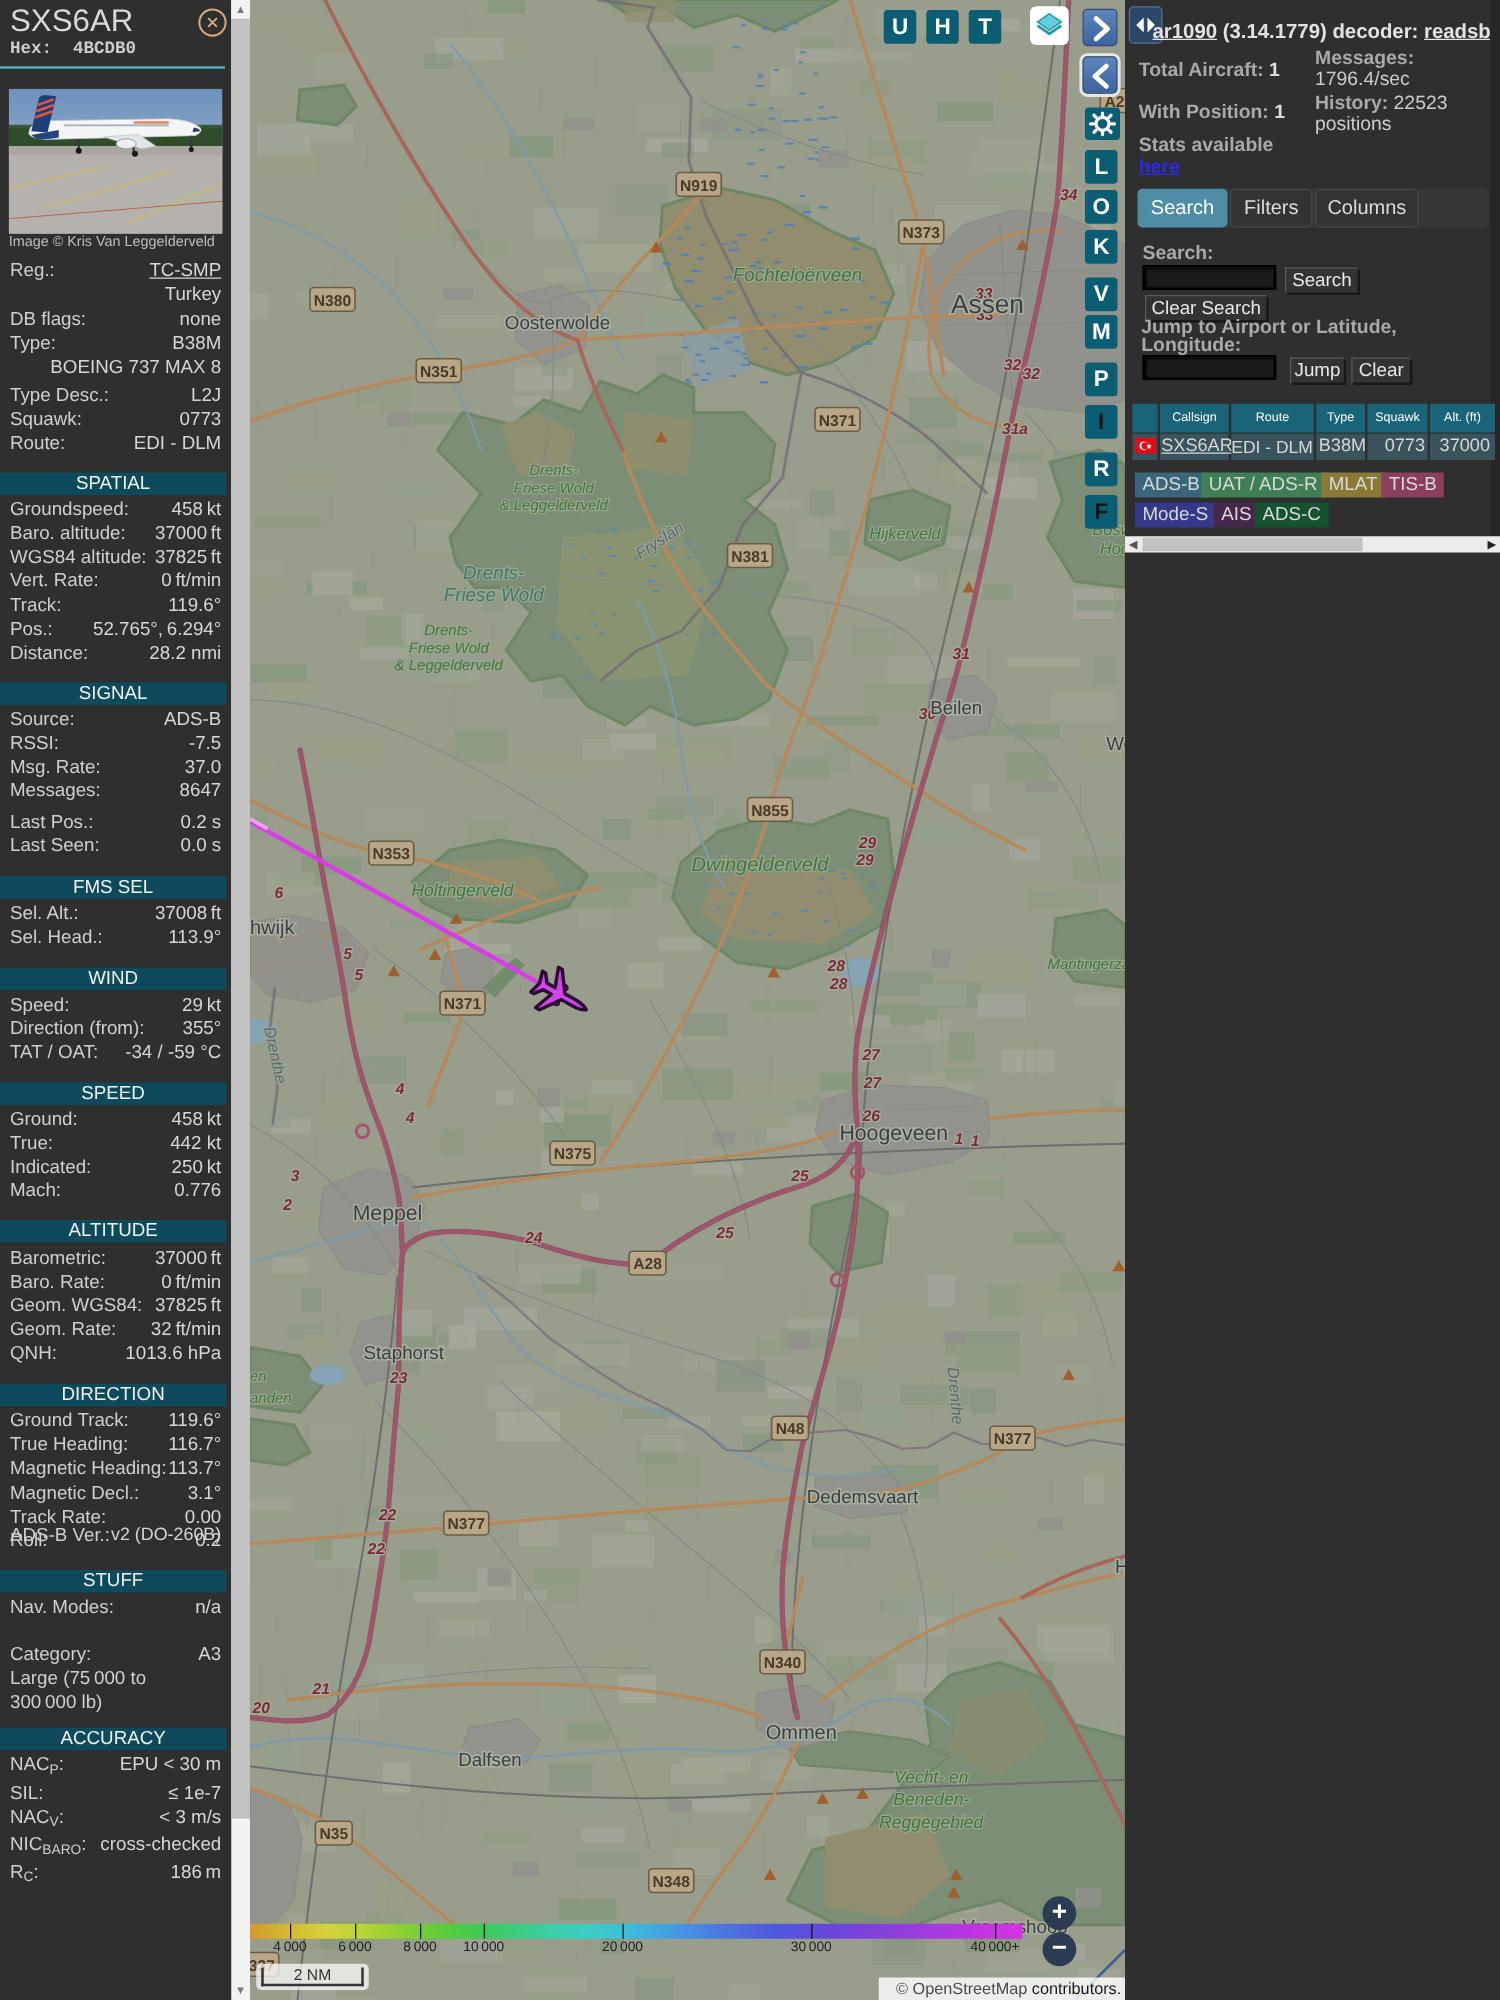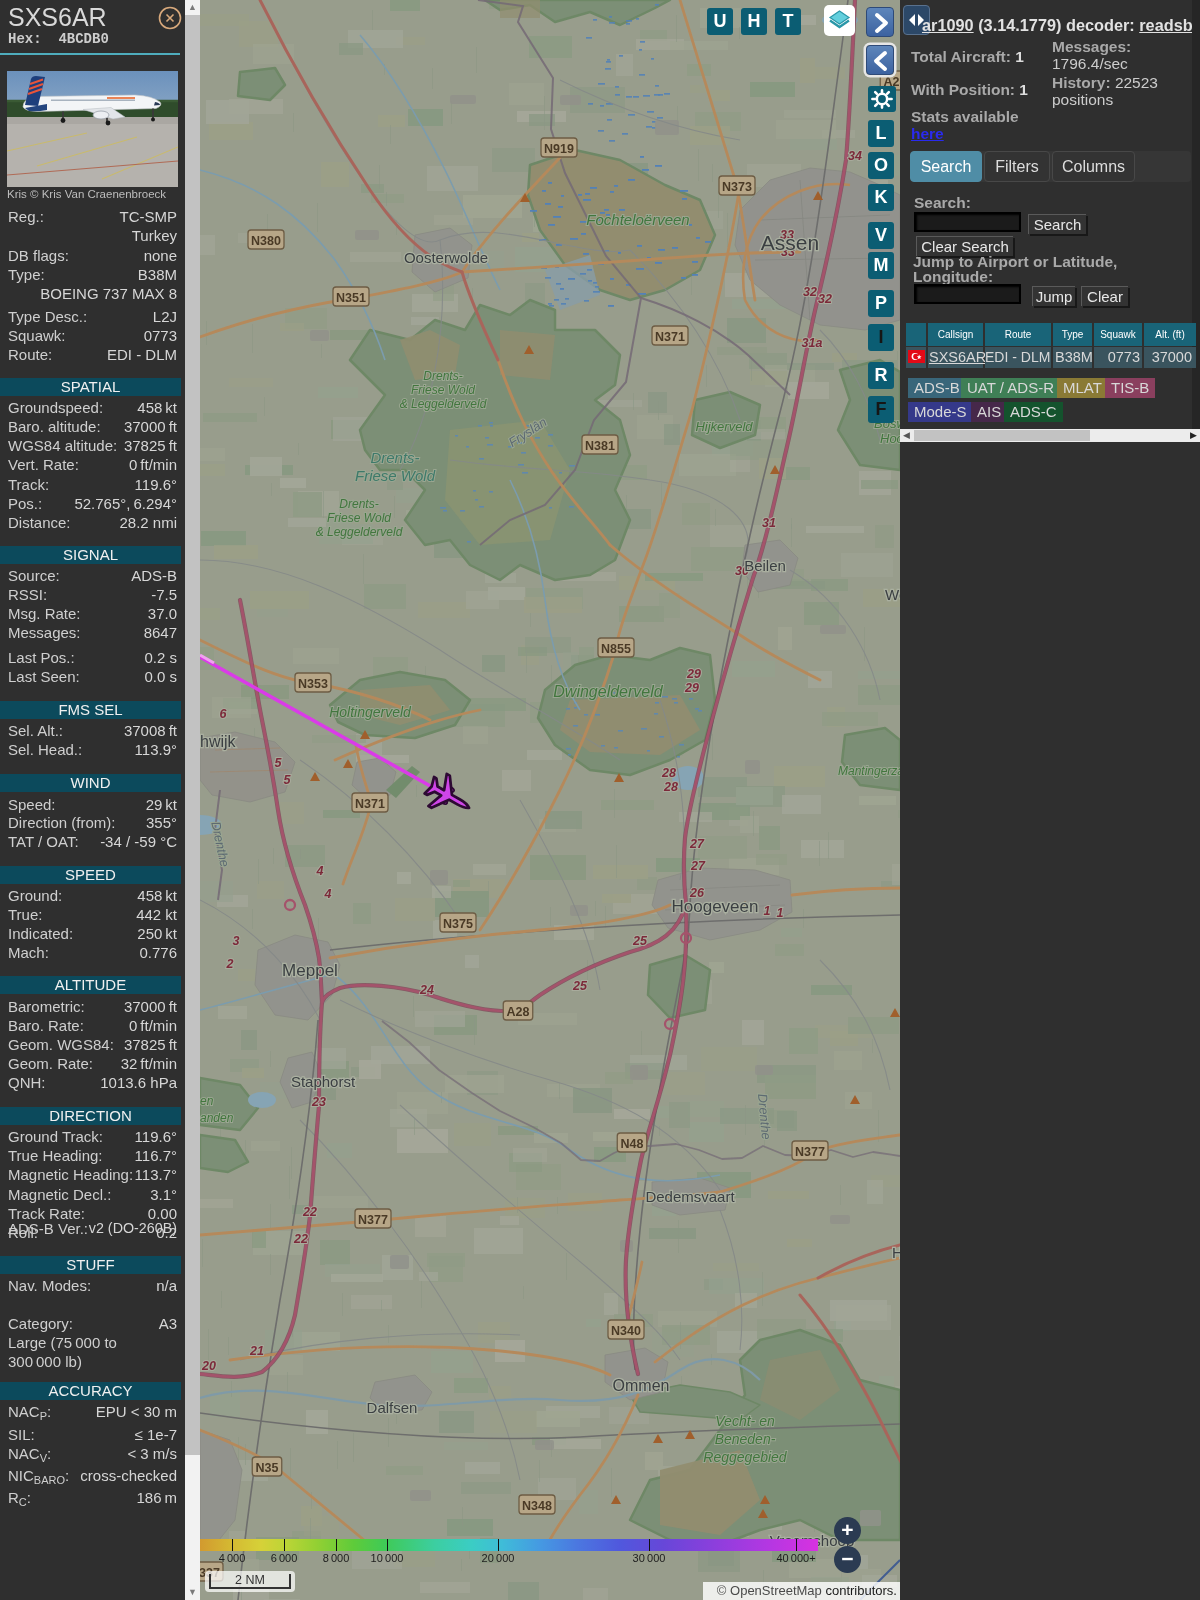--- a/index.html
+++ b/index.html
@@ -1,20 +1,20 @@
 <!DOCTYPE html>
 <html><head><meta charset="utf-8"><title>tar1090</title><style>
 
 *{margin:0;padding:0;box-sizing:border-box}
 html,body{width:1200px;height:1600px;overflow:hidden;background:#2f2f2f;
   font-family:'Liberation Sans',sans-serif}
 #sb{position:absolute;left:0;top:0;width:185px;height:1600px;background:#2f2f2f;z-index:30}
 #sb .r{position:absolute;left:8px;width:169px;font-size:15px;color:#cfcfcf;white-space:nowrap}
 #sb .r .v{position:absolute;right:0;top:0;text-align:right;color:#d6d6d6}
-#sb .lnk{}
+#sb .lnk{text-decoration:underline}
 #sb .sub{font-size:11px;vertical-align:-3px}
 #sb .sh{position:absolute;left:0;width:181px;height:18px;background:#0c4a5c;color:#f0f0f0;
   font-size:15px;text-align:center;line-height:18px}
 #mapwrap{position:absolute;left:200px;top:0;width:700px;height:1600px;overflow:hidden;background:#a2a894}
 #rp{position:absolute;left:900px;top:0;width:324px;height:1600px;background:#2f2f2f;z-index:30;
   color:#c9c9c9;font-size:15px}
 #rp .bstat{position:absolute;font-weight:bold;color:#a9a9a9;font-size:15.5px;line-height:17px;white-space:nowrap}
 #rp .tab{position:absolute;height:31px;background:#333;border:1px solid #484848;border-radius:4px;
   color:#ddd;font-size:16px;text-align:center;line-height:29px;z-index:2}
 #rp .tabon{background:#4f8da6;color:#fff;border-color:#4f8da6}
@@ -1174,21 +1174,21 @@
       <rect x="44" y="28.5" width="84" height="1.5" fill="#9aa7b5" opacity="0.85"></rect>
       <rect x="100" y="26" width="28" height="2" fill="#e8703a" opacity="0.85"></rect>
       <path d="M76,38.5 L104,36.5 L118,46 L106,48 Z" fill="#e2e5e9" stroke="#b5bac0" stroke-width="0.5"></path>
       <ellipse cx="94" cy="44" rx="8" ry="4" fill="#eceef2" stroke="#99a0a8" stroke-width="0.8"></ellipse>
       <path d="M148,31 Q153,32 153,34 L147,34.5 Z" fill="#2a3a55"></path>
       <path d="M56,40.5 L56,48 M100,47 L100,51 M146,37.5 L146,47" stroke="#3a3a3a" stroke-width="1.8"></path>
       <circle cx="56" cy="49.5" r="2.4" fill="#1a1a1a"></circle>
       <circle cx="101" cy="52" r="2.4" fill="#1a1a1a"></circle>
       <circle cx="146" cy="48.5" r="2" fill="#1a1a1a"></circle>
     </svg>
-<div style="position:absolute;left:7px;top:188px;font-size:11.5px;color:#bdbdbd">Kris © Kris Van Craenenbroeck</div>
+<div style="position:absolute;left:7px;top:188px;font-size:11.5px;color:#bdbdbd">Image © Kris Van Leggelderveld</div>
 <div class="r" style="top:208px">Reg.:<span class="v"><span class="lnk">TC-SMP</span></span></div>
 <div class="r" style="top:227px">
       <span class="v">Turkey</span>
     </div>
 <div class="r" style="top:247px">DB flags:<span class="v">none</span></div>
 <div class="r" style="top:266px">Type:<span class="v">B38M</span></div>
 <div class="r" style="top:285px">
       <span class="v">BOEING 737 MAX 8</span>
     </div>
 <div class="r" style="top:308px">Type Desc.:<span class="v">L2J</span></div>

